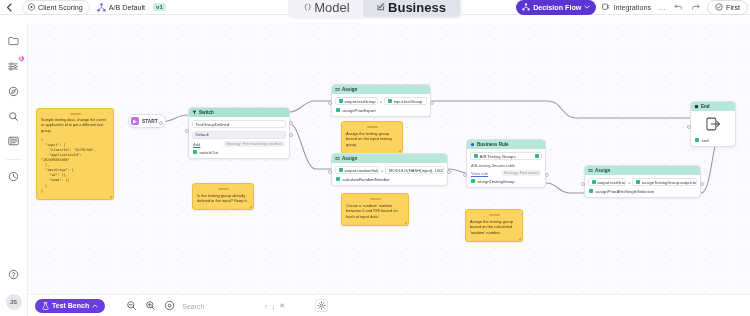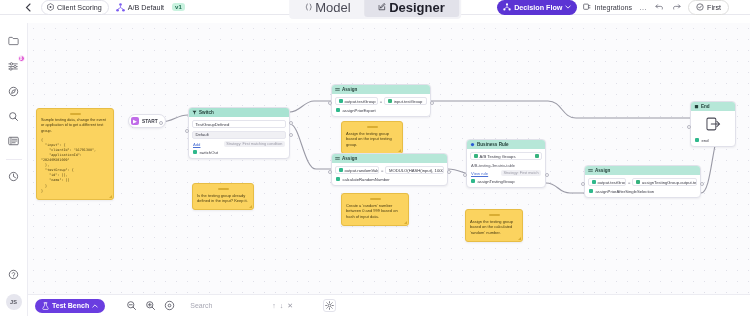--- a/index.html
+++ b/index.html
@@ -10,21 +10,21 @@
     overflow: hidden;
   }
   #app { position: relative; width: 750px; height: 316px; }
 
   
   .topbar {
     position: absolute; left: 0; top: 0; width: 750px; height: 15px;
     background: #ffffff;
     border-bottom: 1px solid #e8e8ee;
     display: flex; align-items: center;
-    padding: 0 21px;
+    padding: 0 2px;
     z-index: 20;
   }
   .tb-back {
     width: 14px; height: 14px; display: flex; align-items: center; justify-content: center;
     color: #3c3c47; font-size: 9px; cursor: pointer; flex: 0 0 auto;
   }
   .crumb {
     display: flex; align-items: center; gap: 3px;
     height: 15px; padding: 0 6px 0 5px;
     border: 1px solid #e3e3eb; border-radius: 8px;
@@ -201,22 +201,22 @@
     display: flex; align-items: center; padding: 0 7px; gap: 7px; z-index: 18;
   }
   .bench-pill {
     display: flex; align-items: center; gap: 3px;
     background: #6a3de0; color: #fff; font-size: 7px; font-weight: bold;
     padding: 3px 7px; border-radius: 9px; cursor: pointer;
   }
   .zgroup { display: flex; align-items: center; gap: 8px; margin-left: 14px; color: #5a5a66; font-size: 8px; }
   .zbtn { cursor: pointer; display: flex; align-items: center; }
   .searchbox {
-    display: flex; align-items: center; gap: 4px;
-    margin-left: 8px; width: 120px;
+    display: flex; align-items: flex-end; gap: 4px;
+    width: 120px;
   }
   .search-inp {
     border: none; outline: none; background: transparent;
     font-size: 7px; color: #35353f; font-family: "Liberation Sans", sans-serif;
     width: 78px;
   }
   .search-inp::placeholder { color: #a8a8b4; }
   .s-ctl { color: #9a9aa6; font-size: 7px; cursor: pointer; }
   .gear-btn {
     width: 13px; height: 13px; border: 1px solid #e3e3eb; border-radius: 3px;
@@ -263,21 +263,21 @@
           <path d="M3.2 0.8 C1.8 0.8 2.4 4 1 5 C2.4 6 1.8 9.2 3.2 9.2" fill="none" stroke="#4a4a56" stroke-width="0.85"></path>
           <path d="M5.8 0.8 C7.2 0.8 6.6 4 8 5 C6.6 6 7.2 9.2 5.8 9.2" fill="none" stroke="#4a4a56" stroke-width="0.85"></path>
         </svg>
         <span>Model</span>
       </div>
       <div class="seg active">
         <svg class="ic" width="7.5" height="7.5" viewBox="0 0 10 10">
           <path d="M1 3.2 L1 9 L8.6 9 L8.6 5" fill="none" stroke="#1f1f2a" stroke-width="0.9" stroke-linecap="round"></path>
           <path d="M4.3 6.4 L9 1.7 L7.9 0.6 L3.2 5.3 L2.9 6.7 Z" fill="none" stroke="#1f1f2a" stroke-width="0.9" stroke-linejoin="round"></path>
         </svg>
-        <span>Designer</span>
+        <span>Business</span>
       </div>
     </div>
 
     <div class="tb-right">
       <div class="pill-primary">
         <svg class="ic" width="8" height="8" viewBox="0 0 11 11">
           <circle cx="5.5" cy="1.9" r="1.5" fill="#ffffff"></circle>
           <circle cx="1.9" cy="8.8" r="1.5" fill="#ffffff"></circle>
           <circle cx="9.1" cy="8.8" r="1.5" fill="#ffffff"></circle>
           <path d="M5.5 3.2 L5.5 5.6 M5.5 5.6 L2.3 7.5 M5.5 5.6 L8.7 7.5" stroke="#ffffff" stroke-width="0.9" fill="none"></path>

